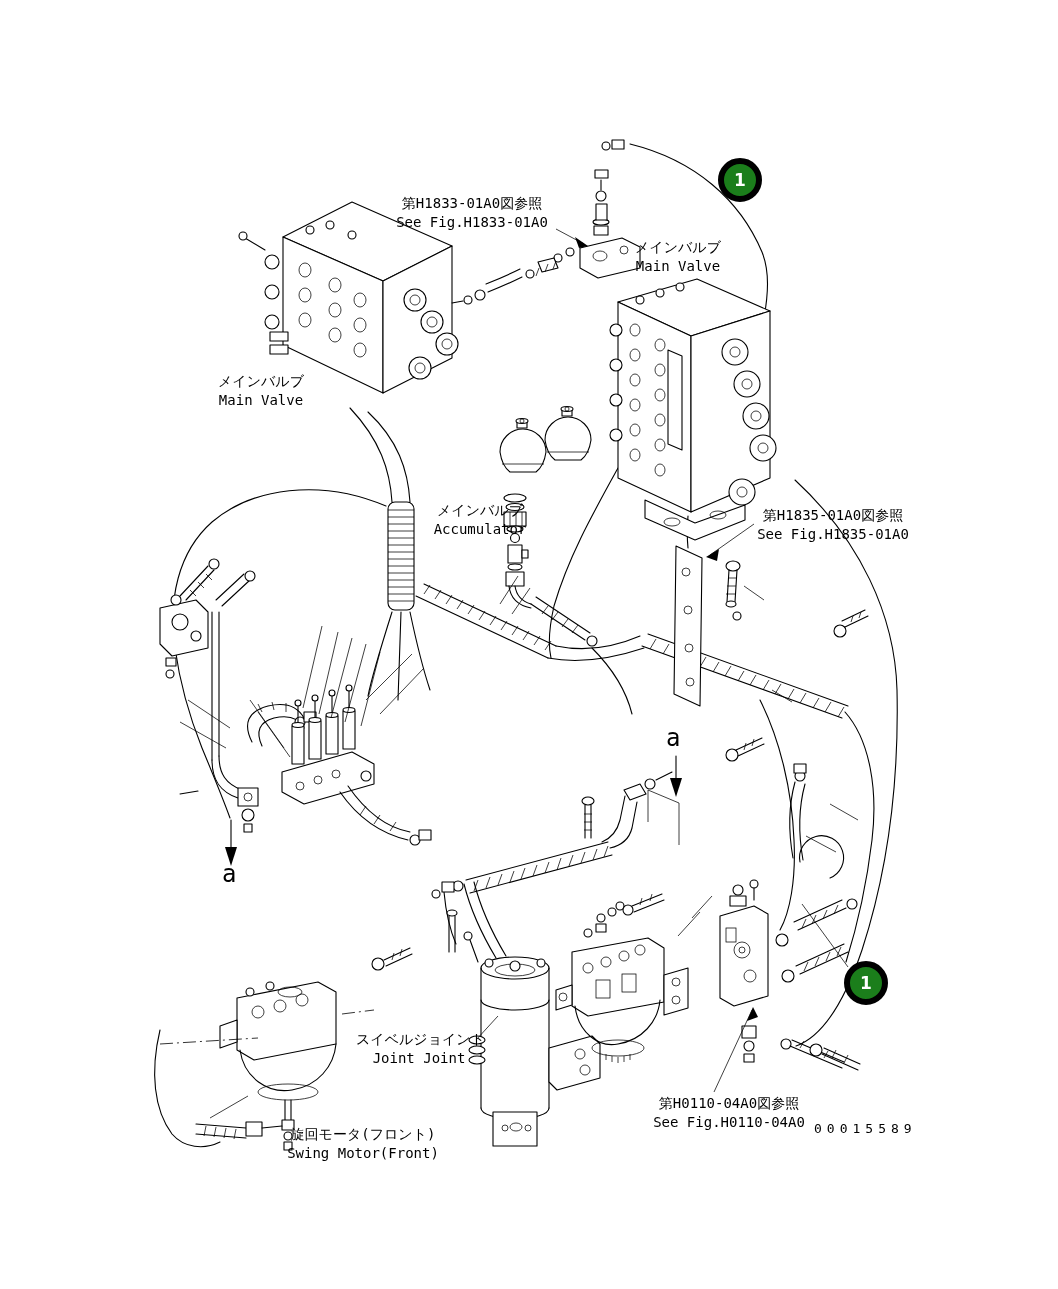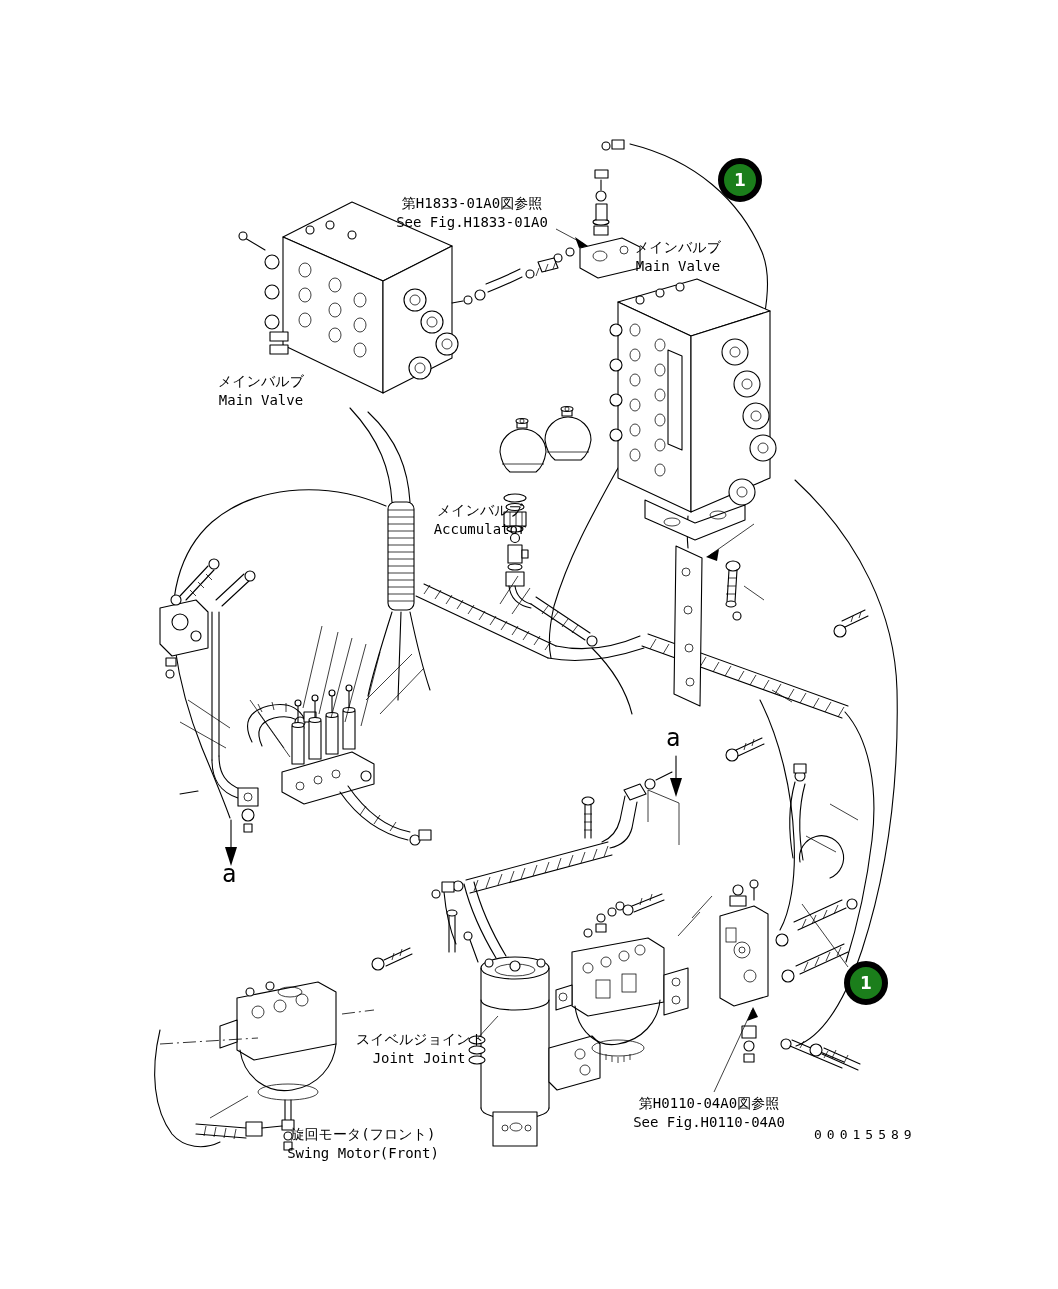--- a/index.html
+++ b/index.html
@@ -10,21 +10,21 @@
   .fw{fill:#fff;stroke:#000;stroke-width:1.1;stroke-linejoin:round;}
   .th{fill:none;stroke:#000;stroke-width:0.75;}
   .cl{fill:none;stroke:#000;stroke-width:0.8;stroke-dasharray:13 4 2 4;}
   .ah{fill:#000;stroke:none;}
   .lbl{position:absolute;text-align:center;font:14px/19px "DejaVu Sans Mono",monospace;
        white-space:nowrap;}
   .vlabel{position:absolute;font:24px/24px "DejaVu Sans Mono",monospace;}
   .balloon{position:absolute;width:32px;height:32px;border-radius:50%;background:#1b7e1b;
        border:6px solid #000;color:#fff;font:bold 17px/32px "DejaVu Sans",sans-serif;
        text-align:center;cursor:pointer;}
-  .dwgnum{position:absolute;font:13px "DejaVu Sans Mono",monospace;letter-spacing:5px;margin-top:6px;}
+  .dwgnum{position:absolute;font:13px "DejaVu Sans Mono",monospace;letter-spacing:5px;}
 </style>
 </head>
 <body>
 
 <div class="page">
 
 <svg width="1058" height="1289" viewBox="0 0 1058 1289">
 
   <g>
     <path class="ln" d="M630,144 C695,160 740,200 762,252 C770,272 768,295 764,318"></path>
@@ -434,34 +434,38 @@
 <div class="lbl" style="left:196px;top:372px;width:130px">
   <div>メインバルブ</div>
   <div>Main Valve</div>
 </div>
 
 <div class="lbl" style="left:420px;top:501px;width:120px">
   <div>メインバルブ</div>
   <div>Accumulator</div>
 </div>
 
+<div class="lbl" style="left:752px;top:506px;width:162px">
+  <div>第H1835-01A0図参照</div>
+  <div>See Fig.H1835-01A0</div>
+</div>
 
 
 <div class="lbl" style="left:356px;top:1030px;width:126px">
   <div>スイベルジョイント</div>
   <div>Joint Joint</div>
 </div>
 
 
 <div class="lbl" style="left:282px;top:1125px;width:162px">
   <div>旋回モータ(フロント)</div>
   <div>Swing Motor(Front)</div>
 </div>
 
-<div class="lbl" style="left:628px;top:1094px;width:162px">
+<div class="lbl" style="left:648px;top:1094px;width:162px">
   <div>第H0110-04A0図参照</div>
   <div>See Fig.H0110-04A0</div>
 </div>
 
 <div class="vlabel" style="left:222px;top:862px">a</div>
 <div class="vlabel" style="left:666px;top:726px">a</div>
 
 <div class="balloon" style="left:718px;top:158px">
   <span>1</span>
 </div>

